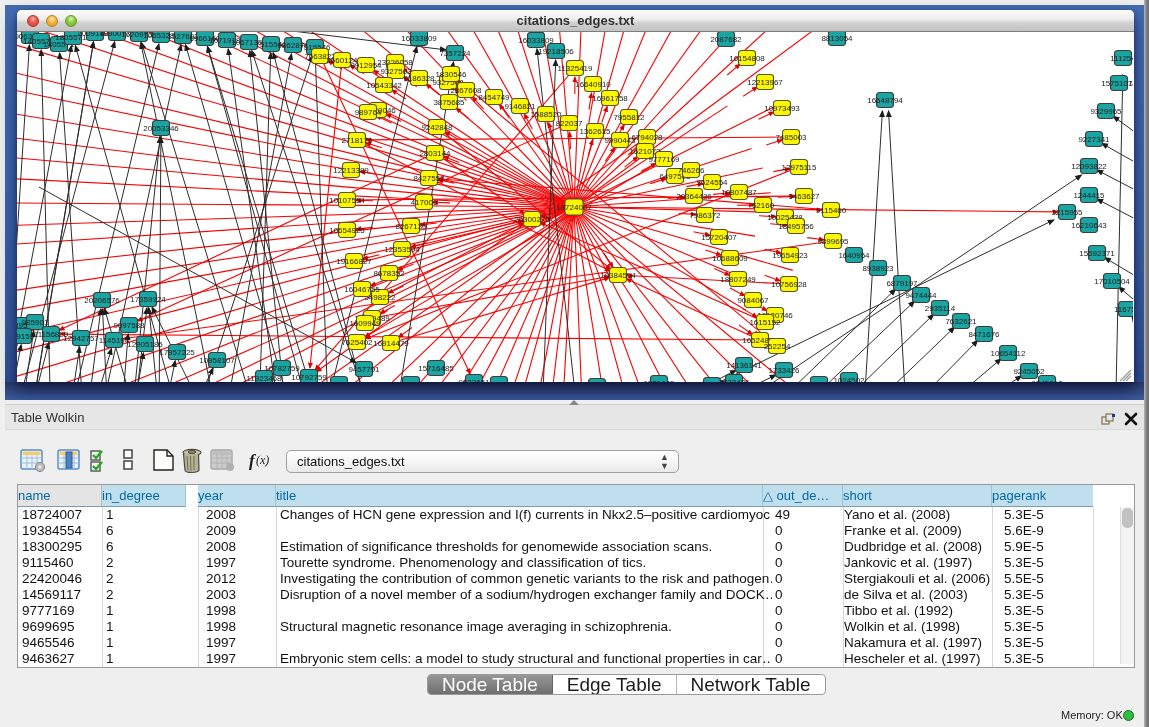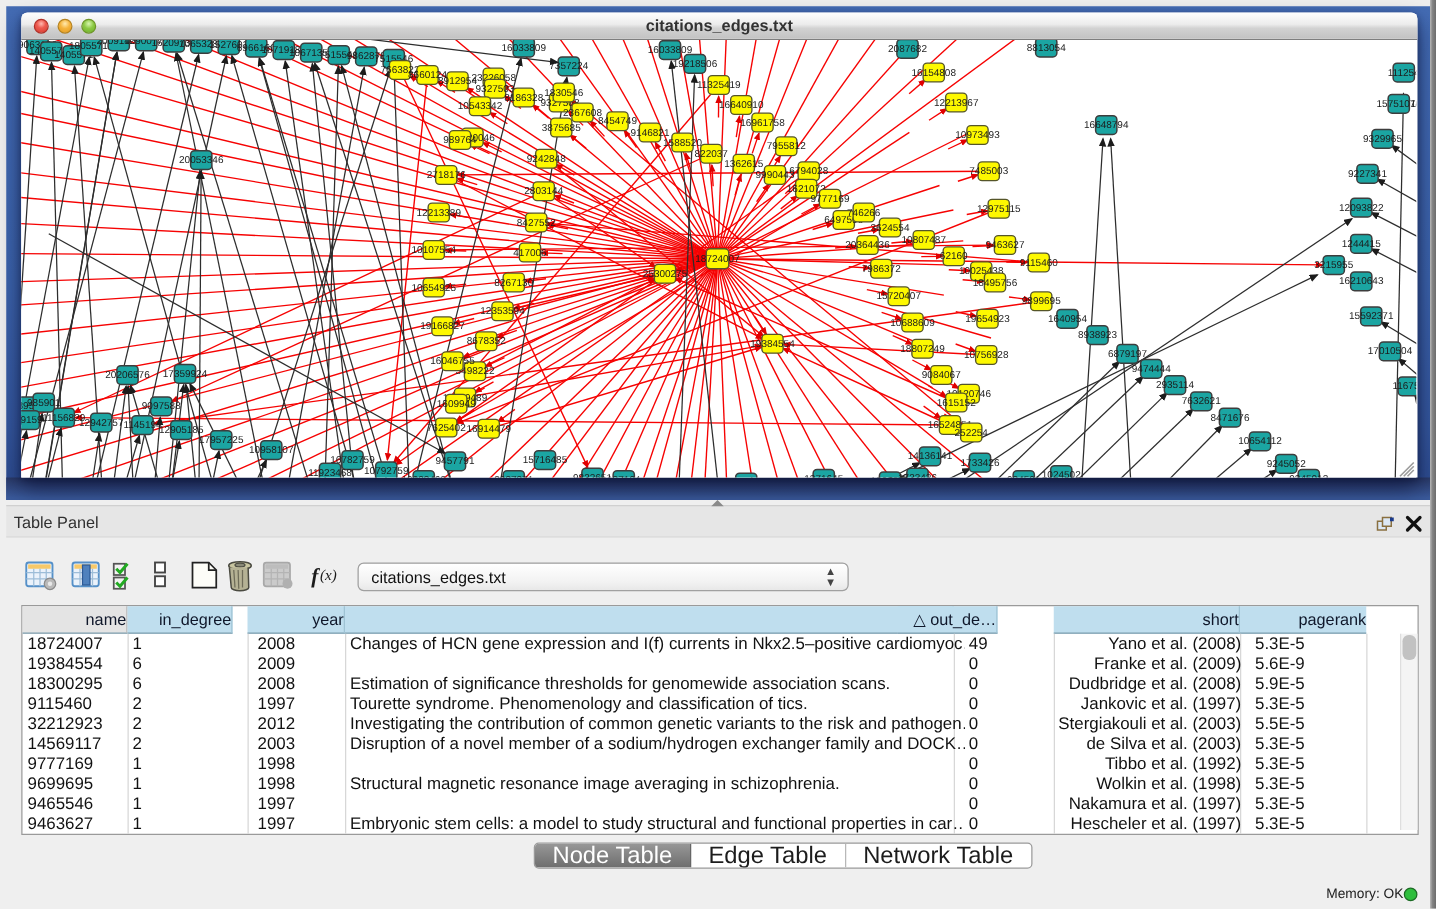--- a/index.html
+++ b/index.html
@@ -20,26 +20,26 @@
 .phdr{position:absolute;left:5px;top:4px;width:1139px;height:26px;background:#e6e6e6;
  border-top:1px solid #d0d0d0;border-bottom:1px solid #dadada;}
 .phdr span{position:absolute;left:6px;top:5px;font-size:13px;color:#303030}
 .tool{position:absolute;left:0;top:430px;width:1144px;height:54px}
 .dd{position:absolute;left:286px;top:450px;width:393px;height:23px;border:1px solid #a0a0a0;
  border-radius:5px;background:linear-gradient(180deg,#ffffff,#f2f2f2 70%,#e8e8e8);
  font-size:13px;color:#111;line-height:21px;padding-left:10px}
 .dd .ar{position:absolute;right:9px;top:2px;font-size:9px;color:#444;line-height:9px;text-align:center}
 .tablebox{position:absolute;left:17px;top:484px;width:1118px;height:184px;background:#fff;border:1px solid #9a9a9a}
 .th{position:absolute;left:17px;top:485px;height:22px;background:#bfdeee;border-bottom:1px solid #7d9dad;
- font-size:13px;color:#0f172a;text-align:right;line-height:21px;border-right:1px solid #9fc3d4}
+ font-size:13px;color:#0369a1;text-align:left;line-height:21px;border-right:1px solid #9fc3d4}
 .gridl{position:absolute;top:507px;height:160px;width:1px;background:#d7d7d7}
 .tr{position:absolute;left:18px;width:1100px;height:16px;font-size:13.5px;color:#111;line-height:16px;white-space:nowrap}
 .c{position:absolute;top:0}
 .c0{left:4px}.c1{left:88px}.c2{left:188px}.c3{left:262px;width:492px;overflow:hidden}.c4{left:757px}
-.c5{left:826px;width:149px;text-align:right}.c6{left:986px}
+.c5{left:826px;width:149px;text-align:left}.c6{left:986px}
 .sb{position:absolute;left:1120px;top:507px;width:14px;height:157px;background:#f4f4f4;border-left:1px solid #dedede}
 .sb .thumb{position:absolute;left:1px;top:1px;width:11px;height:20px;border-radius:5px;background:#c2c2c2}
 .tabs{position:absolute;left:427px;top:674px;height:21px;border:1px solid #9a9a9a;border-radius:4px;
  background:#fff;font-size:19px;color:#1c1c1c;overflow:hidden;display:flex}
 .tabs div{padding:0 14px;line-height:20px;border-right:1px solid #b8b8b8}
 .tabs div:last-child{border-right:none}
 .tabs .sel{background:linear-gradient(180deg,#979797,#6e6e6e);color:#fff;border-right:1px solid #666}
 .mem{position:absolute;left:1061px;top:709px;font-size:11px;color:#222}
 .dot{position:absolute;left:1123px;top:710px;width:11px;height:11px;border-radius:50%;
  background:#2fbe3d;border:1px solid #1c6b24}
@@ -611,21 +611,21 @@
 <g stroke="#9a9a9a" stroke-width="1.3">
           <line x1="1121" y1="381" x2="1132" y2="370"></line>
           <line x1="1124" y1="381" x2="1132" y2="373"></line>
           <line x1="1127" y1="381" x2="1132" y2="376"></line>
         </g>
 </svg>
  </div>
 </div>
 <div class="panel">
  <div class="phdr">
-      <span>Table Panel</span>
+      <span>Table Wolkin</span>
     </div>
  <svg style="position:absolute;left:1100px;top:12px" width="16" height="16" viewBox="0 0 16 16">
       <g fill="none" stroke="#8a7040" stroke-width="1.2">
         <rect x="2" y="5" width="7" height="7" fill="#dce8f5"></rect>
         <rect x="6" y="2" width="7" height="7" fill="#dce8f5"></rect>
       </g>
       <rect x="12" y="2" width="3" height="3" fill="#1a3a8a"></rect>
     </svg>
  <svg style="position:absolute;left:1123px;top:11px" width="16" height="16" viewBox="0 0 16 16">
       <path d="M3 3 L13 13 M13 3 L3 13" stroke="#111" stroke-width="2.6" stroke-linecap="round"></path>
@@ -690,21 +690,21 @@
 <text x="249" y="466" font-family="Liberation Serif,serif" font-size="17" font-style="italic" font-weight="bold" fill="#1a1a1a">f</text>
 <text x="256" y="464" font-family="Liberation Serif,serif" font-size="12" font-style="italic" fill="#1a1a1a">(x)</text>
 </g>
     </svg></div>
 <div class="dd">citations_edges.txt<span class="ar">▲<br>▼</span></div>
 <div class="tablebox"></div>
 <div class="th" style="left:18px;width:84px;background:#e4e4e4;border-right:1px solid #b8b8b8">name</div>
 <div class="th" style="left:102px;width:84px">in_degree</div>
 <div class="th" style="left:198px;width:78px">year</div>
 <div class="th" style="left:276px;width:487px">title</div>
-<div class="th" style="left:718px;width:80px">△ out_de…</div>
+<div class="th" style="left:763px;width:80px">△ out_de…</div>
 <div class="th" style="left:843px;width:149px">short</div>
 <div class="th" style="left:992px;width:101px;border-right:none">pagerank</div>
 <div class="gridl" style="left:102px"></div>
 <div class="gridl" style="left:198px"></div>
 <div class="gridl" style="left:276px"></div>
 <div class="gridl" style="left:763px"></div>
 <div class="gridl" style="left:843px"></div>
 <div class="gridl" style="left:992px"></div>
 <div class="gridl" style="left:1093px"></div>
 <div class="tr" style="top:507px">
@@ -736,26 +736,26 @@
 <div class="tr" style="top:555px">
     <span class="c c0">9115460</span>
     <span class="c c1">2</span>
     <span class="c c2">1997</span>
     <span class="c c3">Tourette syndrome. Phenomenology and classification of tics.</span>
     <span class="c c4">0</span>
     <span class="c c5">Jankovic et al. (1997)</span>
     <span class="c c6">5.3E-5</span>
   </div>
 <div class="tr" style="top:571px">
-    <span class="c c0">32212923</span>
+    <span class="c c0">22420046</span>
     <span class="c c1">2</span>
     <span class="c c2">2012</span>
     <span class="c c3">Investigating the contribution of common genetic variants to the risk and pathogen…</span>
     <span class="c c4">0</span>
-    <span class="c c5">Stergiakouli et al. (2003)</span>
+    <span class="c c5">Stergiakouli et al. (2006)</span>
     <span class="c c6">5.5E-5</span>
   </div>
 <div class="tr" style="top:587px">
     <span class="c c0">14569117</span>
     <span class="c c1">2</span>
     <span class="c c2">2003</span>
     <span class="c c3">Disruption of a novel member of a sodium/hydrogen exchanger family and DOCK…</span>
     <span class="c c4">0</span>
     <span class="c c5">de Silva et al. (2003)</span>
     <span class="c c6">5.3E-5</span>

